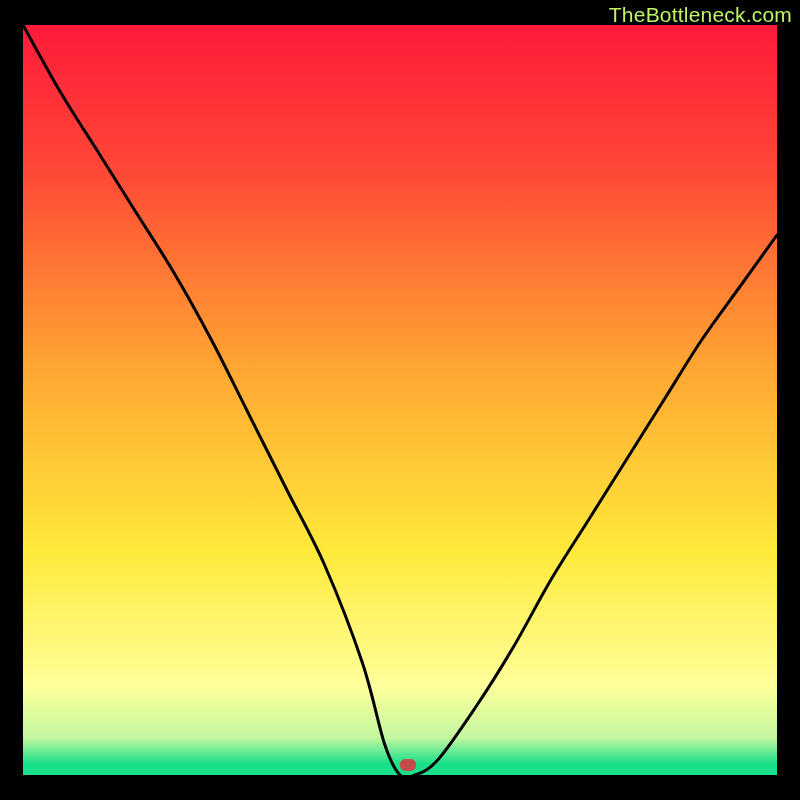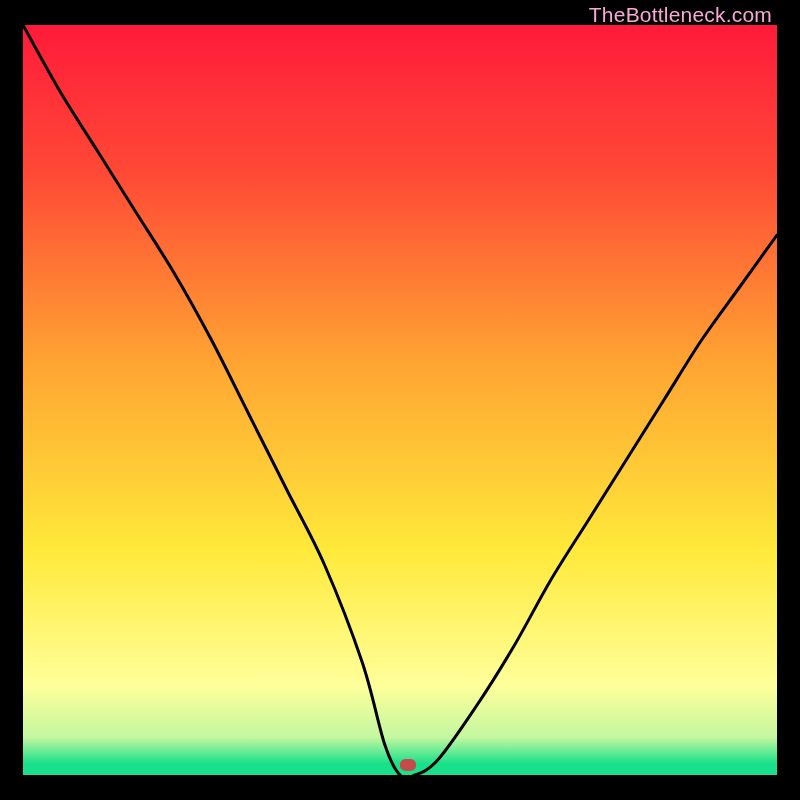--- a/index.html
+++ b/index.html
@@ -37,22 +37,22 @@
   .curve-svg {
     position: absolute;
     left: 0;
     top: 0;
     width: 100%;
     height: 100%;
   }
   .watermark {
     position: absolute;
     top: 3px;
-    right: 28px;
-    color: #f9a8d4;
+    right: 8px;
+    color: #bef264;
     font-size: 21px;
     font-weight: 500;
     letter-spacing: 0.2px;
   }
   .marker {
     position: absolute;
     width: 16px;
     height: 12px;
     border-radius: 6px / 5px;
     background: #c74a4a;

